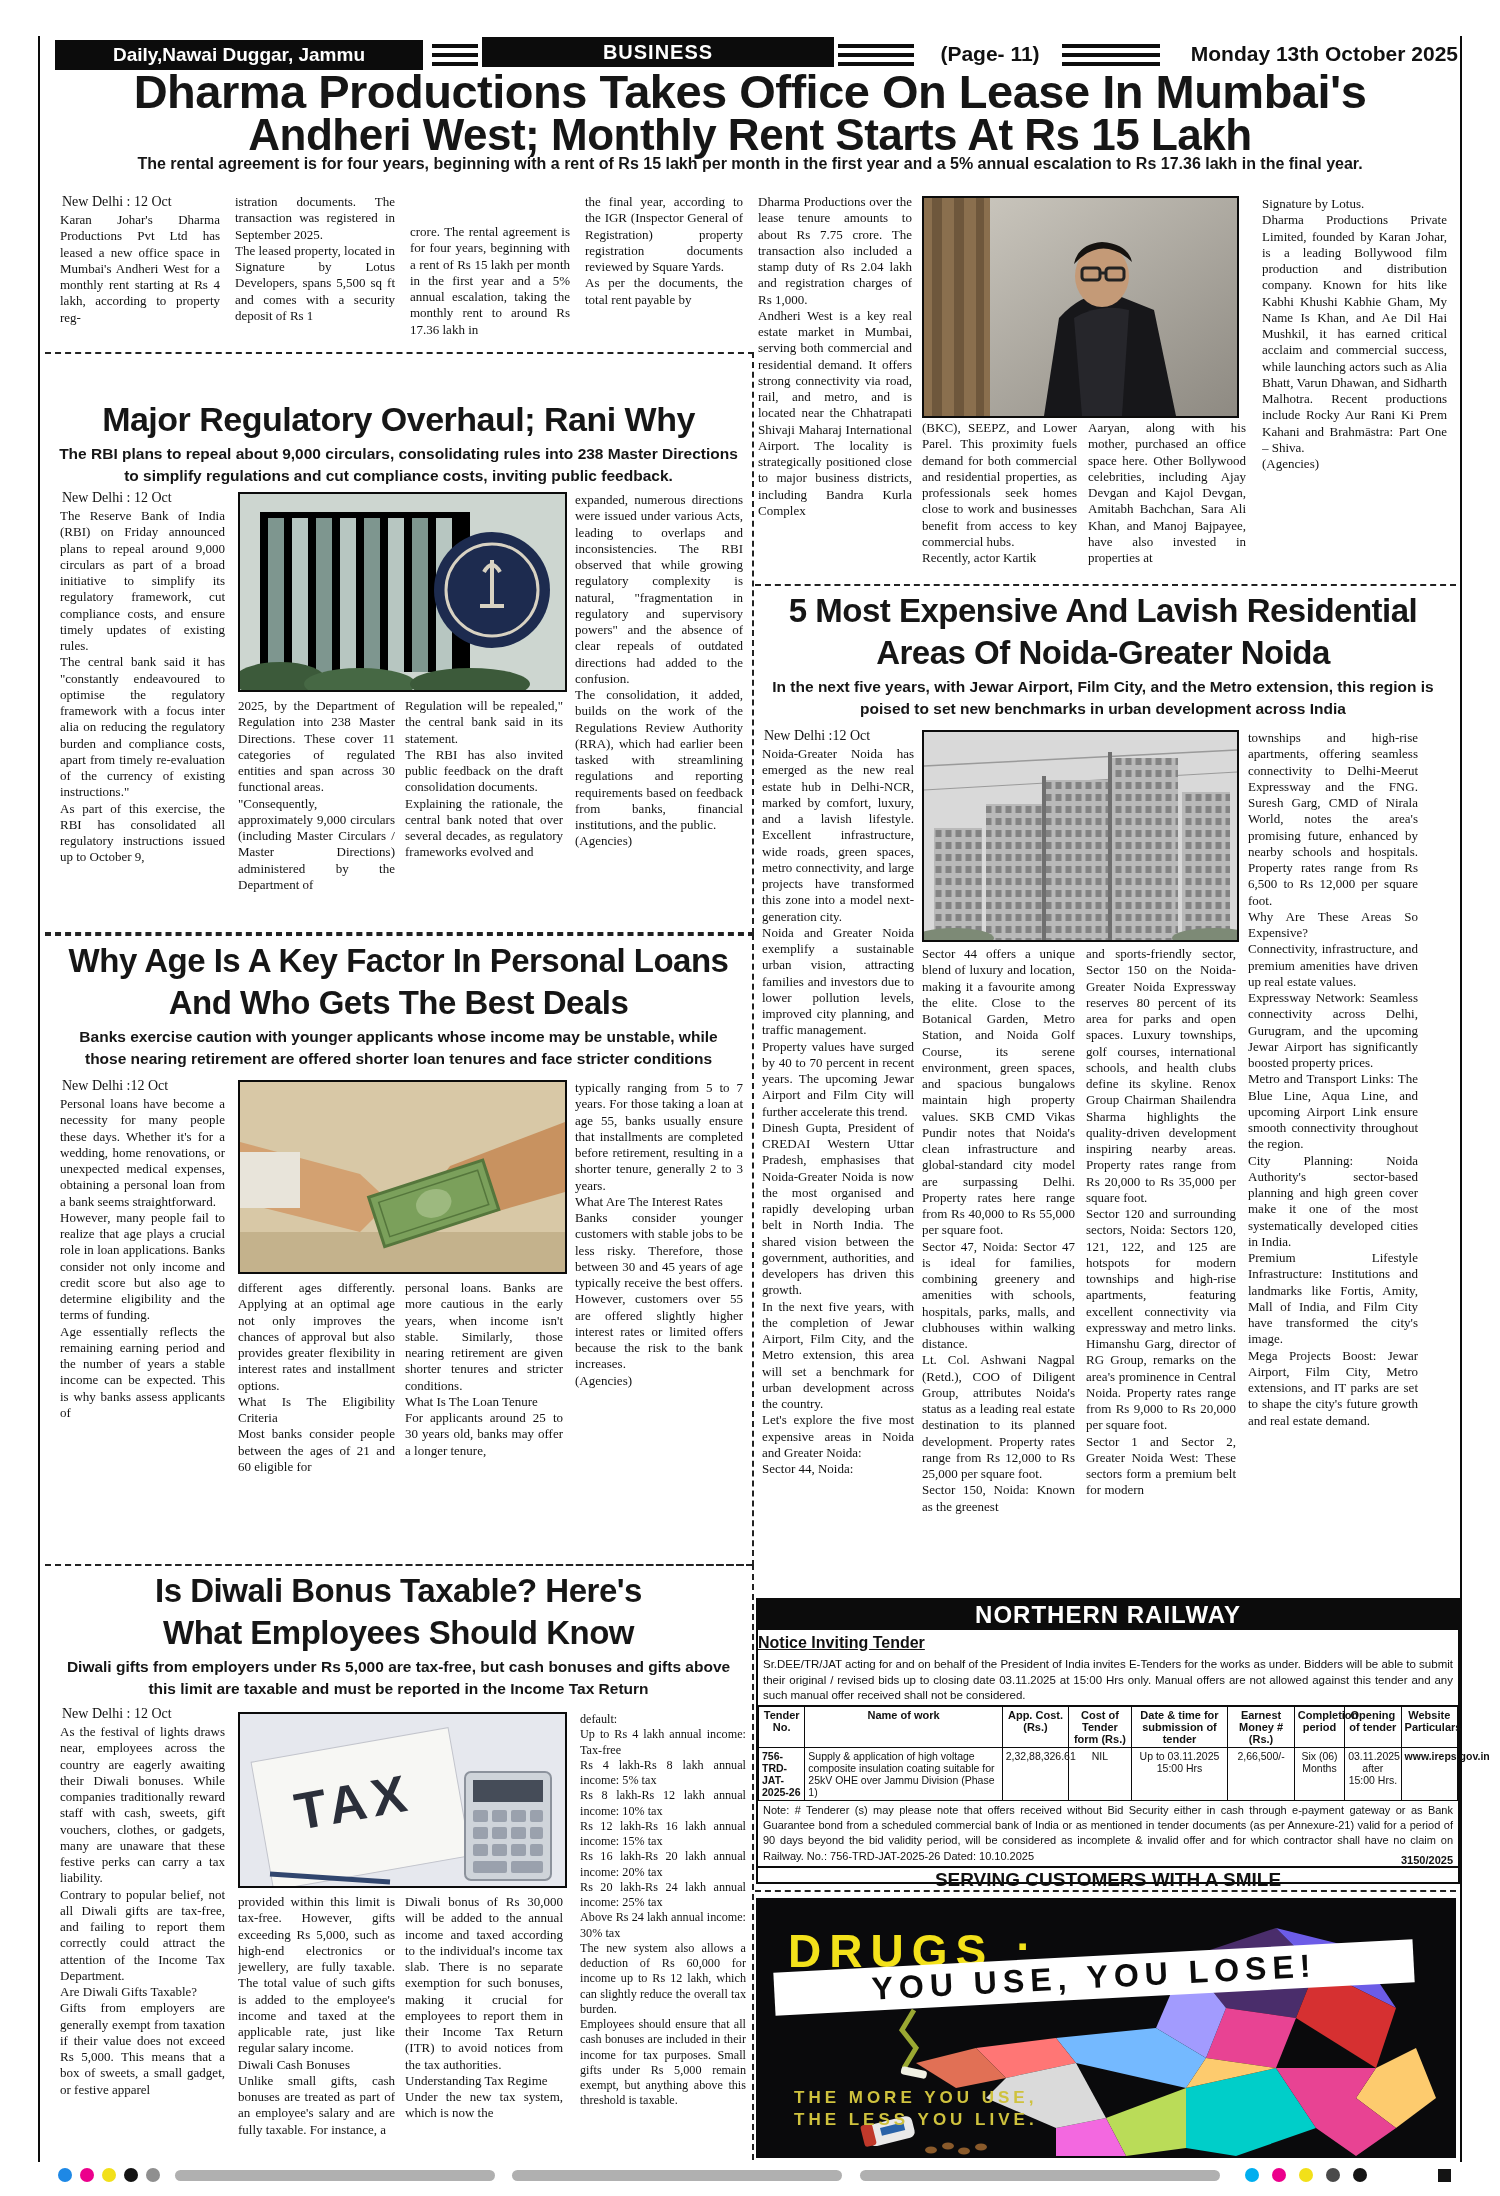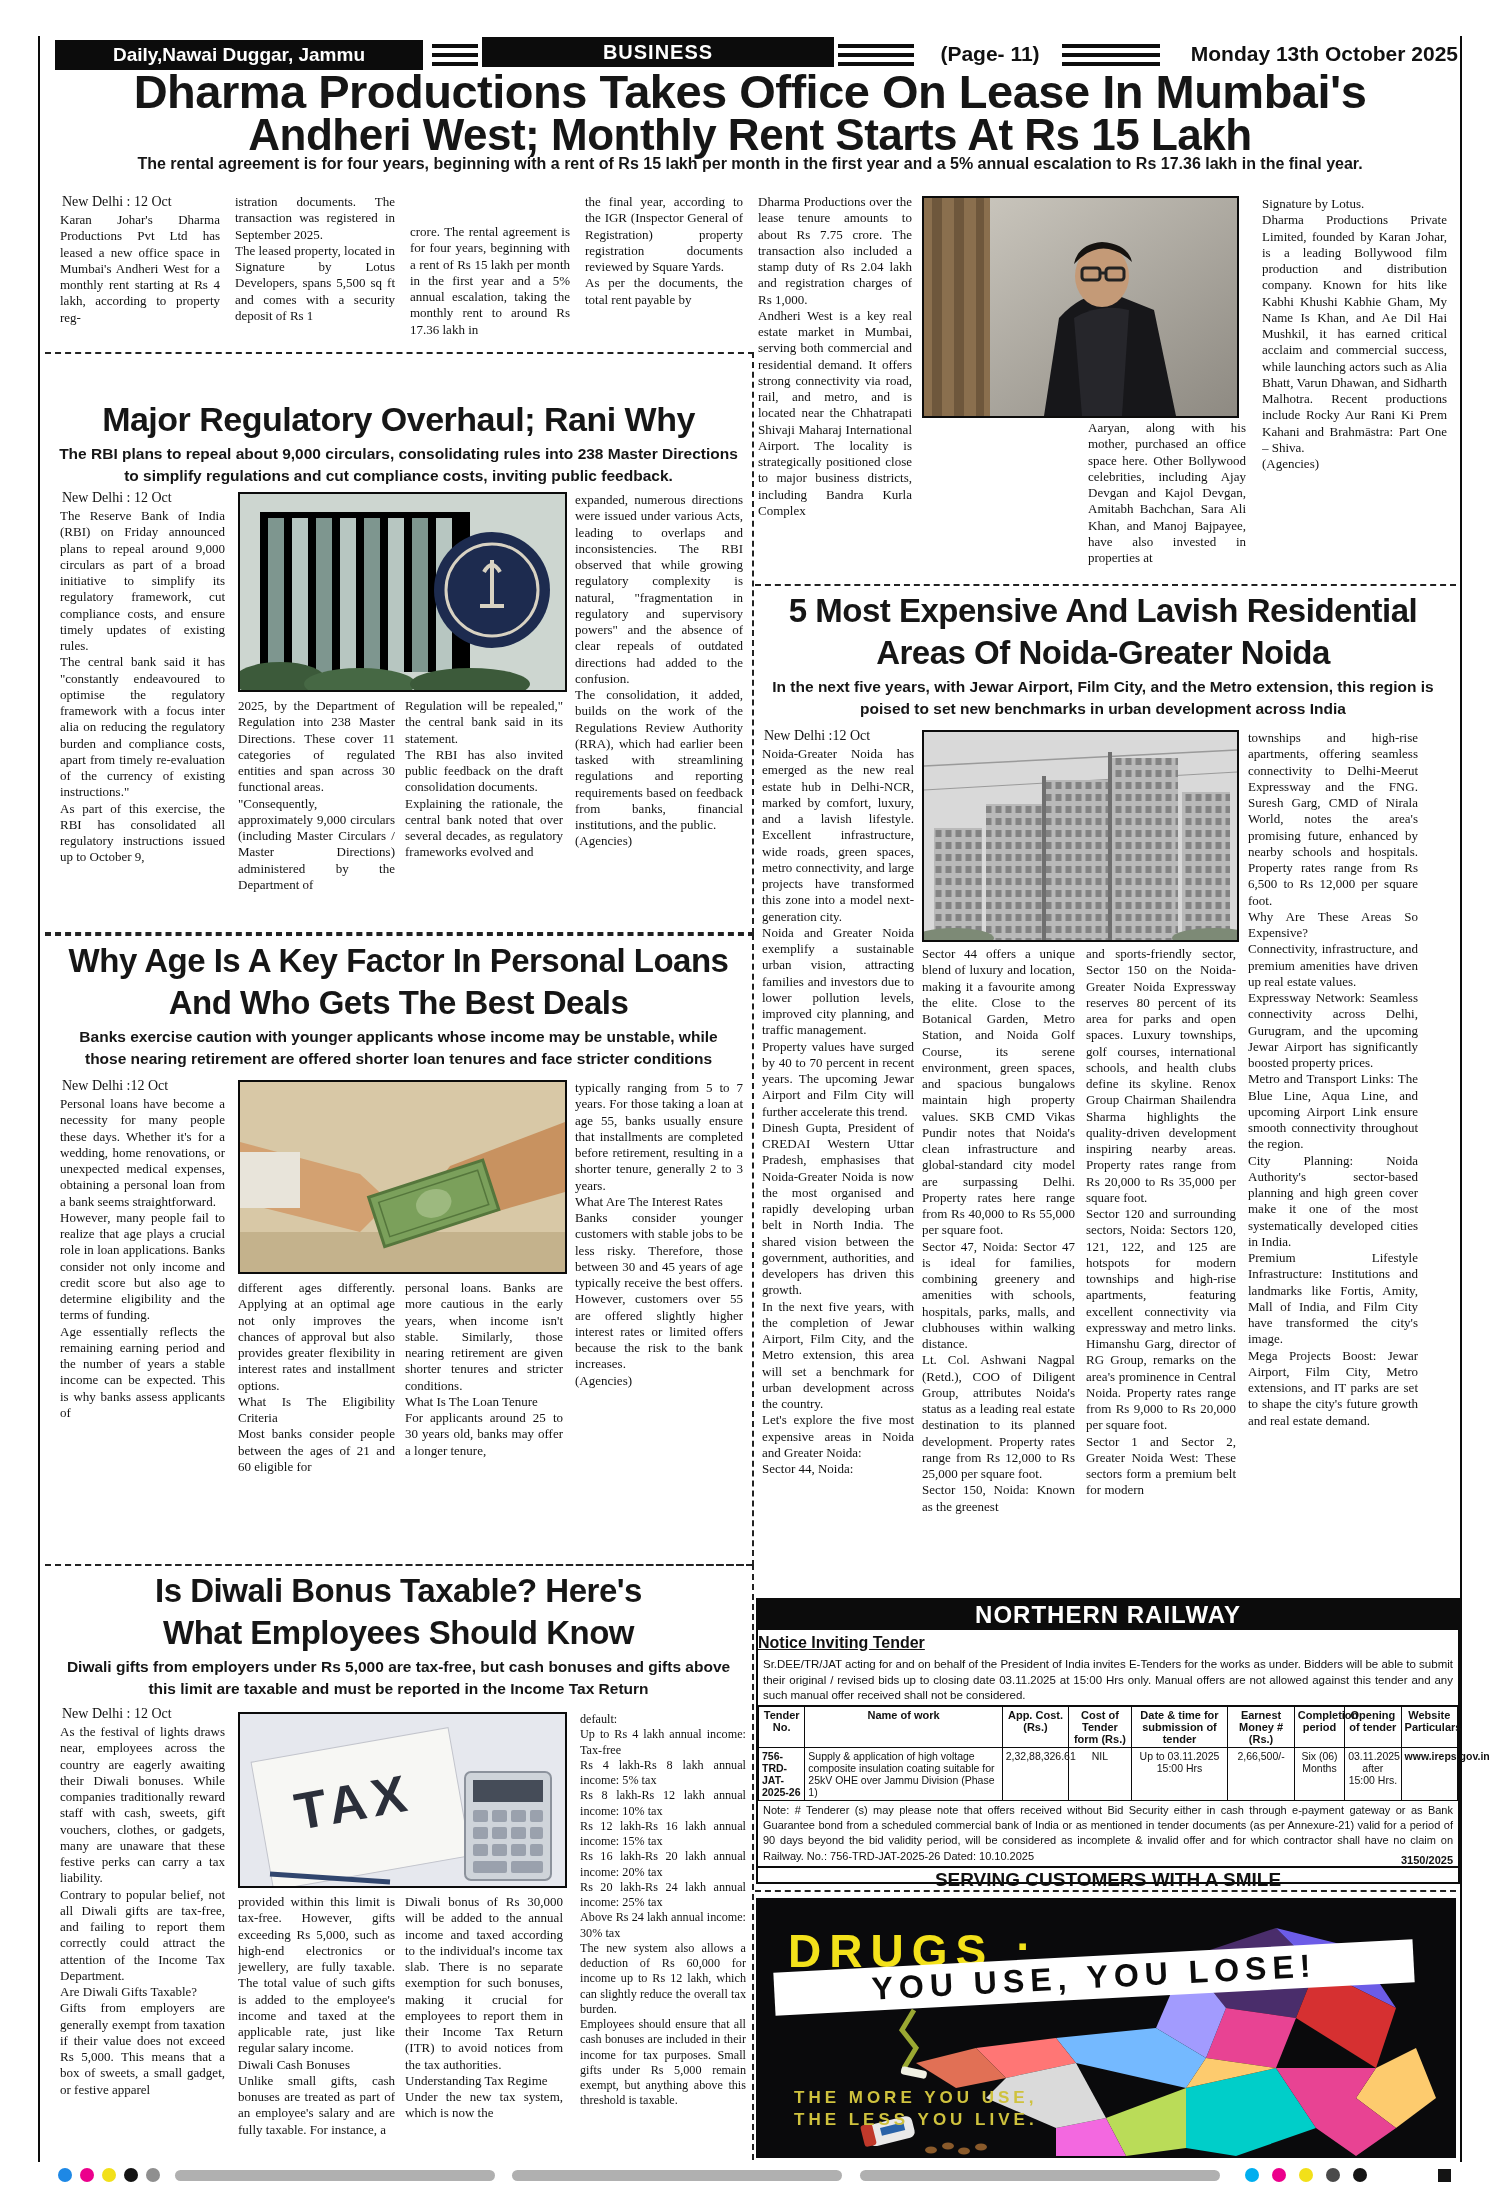--- a/index.html
+++ b/index.html
@@ -75,20 +75,22 @@
       <rect x="52" y="0" width="8" height="218" fill="#6e573c"></rect>
       <path d="M120 218 L135 120 Q160 92 190 96 L230 112 L252 218 Z" fill="#17171a"></path>
       <path d="M150 120 Q175 105 205 112 L198 218 L158 218 Z" fill="#26262b"></path>
       <ellipse cx="178" cy="78" rx="27" ry="31" fill="#c49a77"></ellipse>
       <path d="M150 66 Q178 36 208 64 Q204 46 178 44 Q154 46 150 66 Z" fill="#15120f"></path>
       <rect x="158" y="70" width="18" height="12" rx="3" fill="none" stroke="#222" stroke-width="3"></rect>
       <rect x="182" y="70" width="18" height="12" rx="3" fill="none" stroke="#222" stroke-width="3"></rect>
       <line x1="176" y1="75" x2="182" y2="75" stroke="#222" stroke-width="3"></line>
     </svg>
   </div>
+  <div class="abs bt" style="left:922px;top:420px;width:155px;height:162px;">(BKC), SEEPZ, and Lower Parel. This proximity fuels demand for both commercial and residential properties, as professionals seek homes close to work and businesses benefit from access to key commercial hubs.
+Recently, actor Kartik</div>
   <div class="abs bt" style="left:1088px;top:420px;width:158px;height:162px;">Aaryan, along with his mother, purchased an office space here. Other Bollywood celebrities, including Ajay Devgan and Kajol Devgan, Amitabh Bachchan, Sara Ali Khan, and Manoj Bajpayee, have also invested in properties at</div>
   <div class="abs bt" style="left:1262px;top:196px;width:185px;height:388px;">Signature by Lotus.
 Dharma Productions Private Limited, founded by Karan Johar, is a leading Bollywood film production and distribution company. Known for hits like Kabhi Khushi Kabhie Gham, My Name Is Khan, and Ae Dil Hai Mushkil, it has earned critical acclaim and commercial success, while launching actors such as Alia Bhatt, Varun Dhawan, and Sidharth Malhotra. Recent productions include Rocky Aur Rani Ki Prem Kahani and Brahmāstra: Part One – Shiva.
 (Agencies)</div>
 
   <div class="abs dashT dashR dashB" style="left:45px;top:352px;width:707px;height:578px;"></div>
   <div class="abs shead" style="left:50px;top:400px;width:697px;font-size:34px;">Major Regulatory Overhaul; Rani Why</div>
   <div class="abs deck" style="left:50px;top:445px;width:697px;font-size:15.5px;">The RBI plans to repeal about 9,000 circulars, consolidating rules into 238 Master Directions</div>
   <div class="abs deck" style="left:50px;top:467px;width:697px;font-size:15.5px;">to simplify regulations and cut compliance costs, inviting public feedback.</div>
   <div class="abs dl" style="left:62px;top:490px;">New Delhi : 12 Oct</div>

